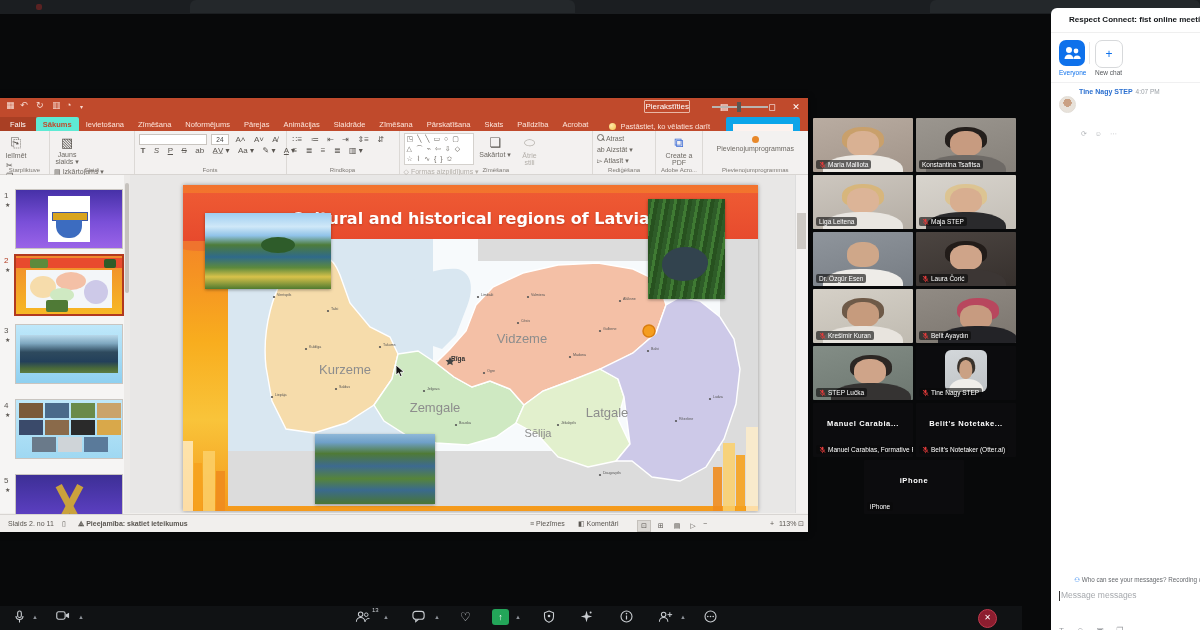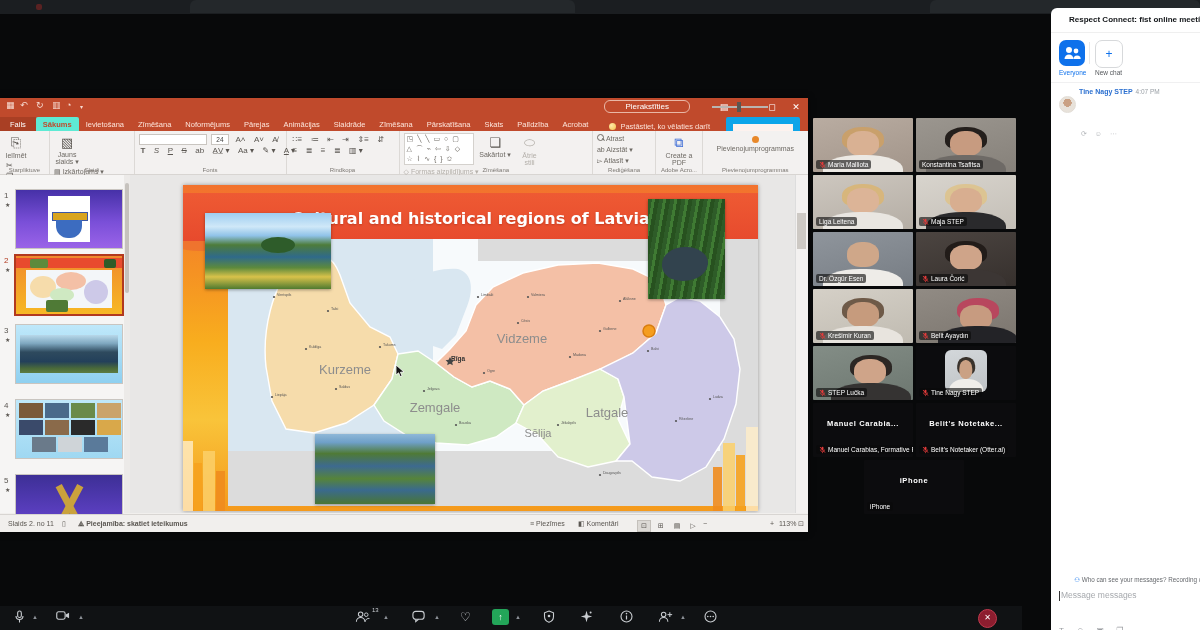--- a/index.html
+++ b/index.html
@@ -10,21 +10,21 @@
   
   #topstrip{left:0;top:0;width:1200px;height:14px;background:#1b1e21;}
   .toptab{position:absolute;top:0;height:13px;background:#24282b;border-radius:6px 6px 0 0;}
   #topdot{position:absolute;left:36px;top:4px;width:6px;height:6px;background:#5a2222;border-radius:2px;}
 
   
   #ppwin{left:0;top:98px;width:808px;height:434px;background:#f1efed;overflow:hidden;box-shadow:0 0 6px rgba(0,0,0,.6);}
   #pp-titlebar{position:absolute;left:0;top:0;width:808px;height:18px;background:#c04a2c;color:#fff;}
   .qa-ic{position:absolute;top:2px;font-size:9px;color:#f6d9cf;cursor:default;}
   #pp-title{position:absolute;left:0;right:0;top:3px;text-align:center;font-size:8.5px;color:#fff;}
-  #pp-signin{position:absolute;right:118px;top:2px;border:1px solid #e9b7a6;border-radius:6px;padding:1px 20px;font-size:8px;color:#fff;}
+  #pp-signin{position:absolute;right:118px;top:2px;border:1px solid #e9b7a6;border-radius:1px;padding:1px 0;font-size:8px;color:#fff;}
   .winctl{position:absolute;top:0;width:24px;height:18px;text-align:center;line-height:18px;font-size:9px;color:#fff;}
   
   #pp-tabs{position:absolute;left:0;top:18px;width:808px;height:15px;background:#c04a2c;display:flex;align-items:flex-end;}
   .pp-tab{font-size:7.5px;color:#fde4da;padding:3px 7px 2px;white-space:nowrap;}
   .pp-tab.file{background:#a93f24;color:#fff;padding:3px 10px 2px;}
   .pp-tab.active{background:#5eead4;color:#c04a2c;border-radius:2px 2px 0 0;font-weight:bold;}
   #tellme{display:flex;align-items:center;margin-left:14px;font-size:7.5px;color:#fbe0d6;}
   #bulb{width:7px;height:7px;border-radius:50%;background:radial-gradient(circle at 35% 35%,#ffe9a8,#f3c14c);margin-right:4px;}
   #share-btn{position:absolute;right:8px;top:19px;background:#fdf2ee;border:7px solid #0ea5e9;color:#8a2d14;
     font-size:7.5px;font-weight:bold;border-radius:2px;padding:6px 7px;}

